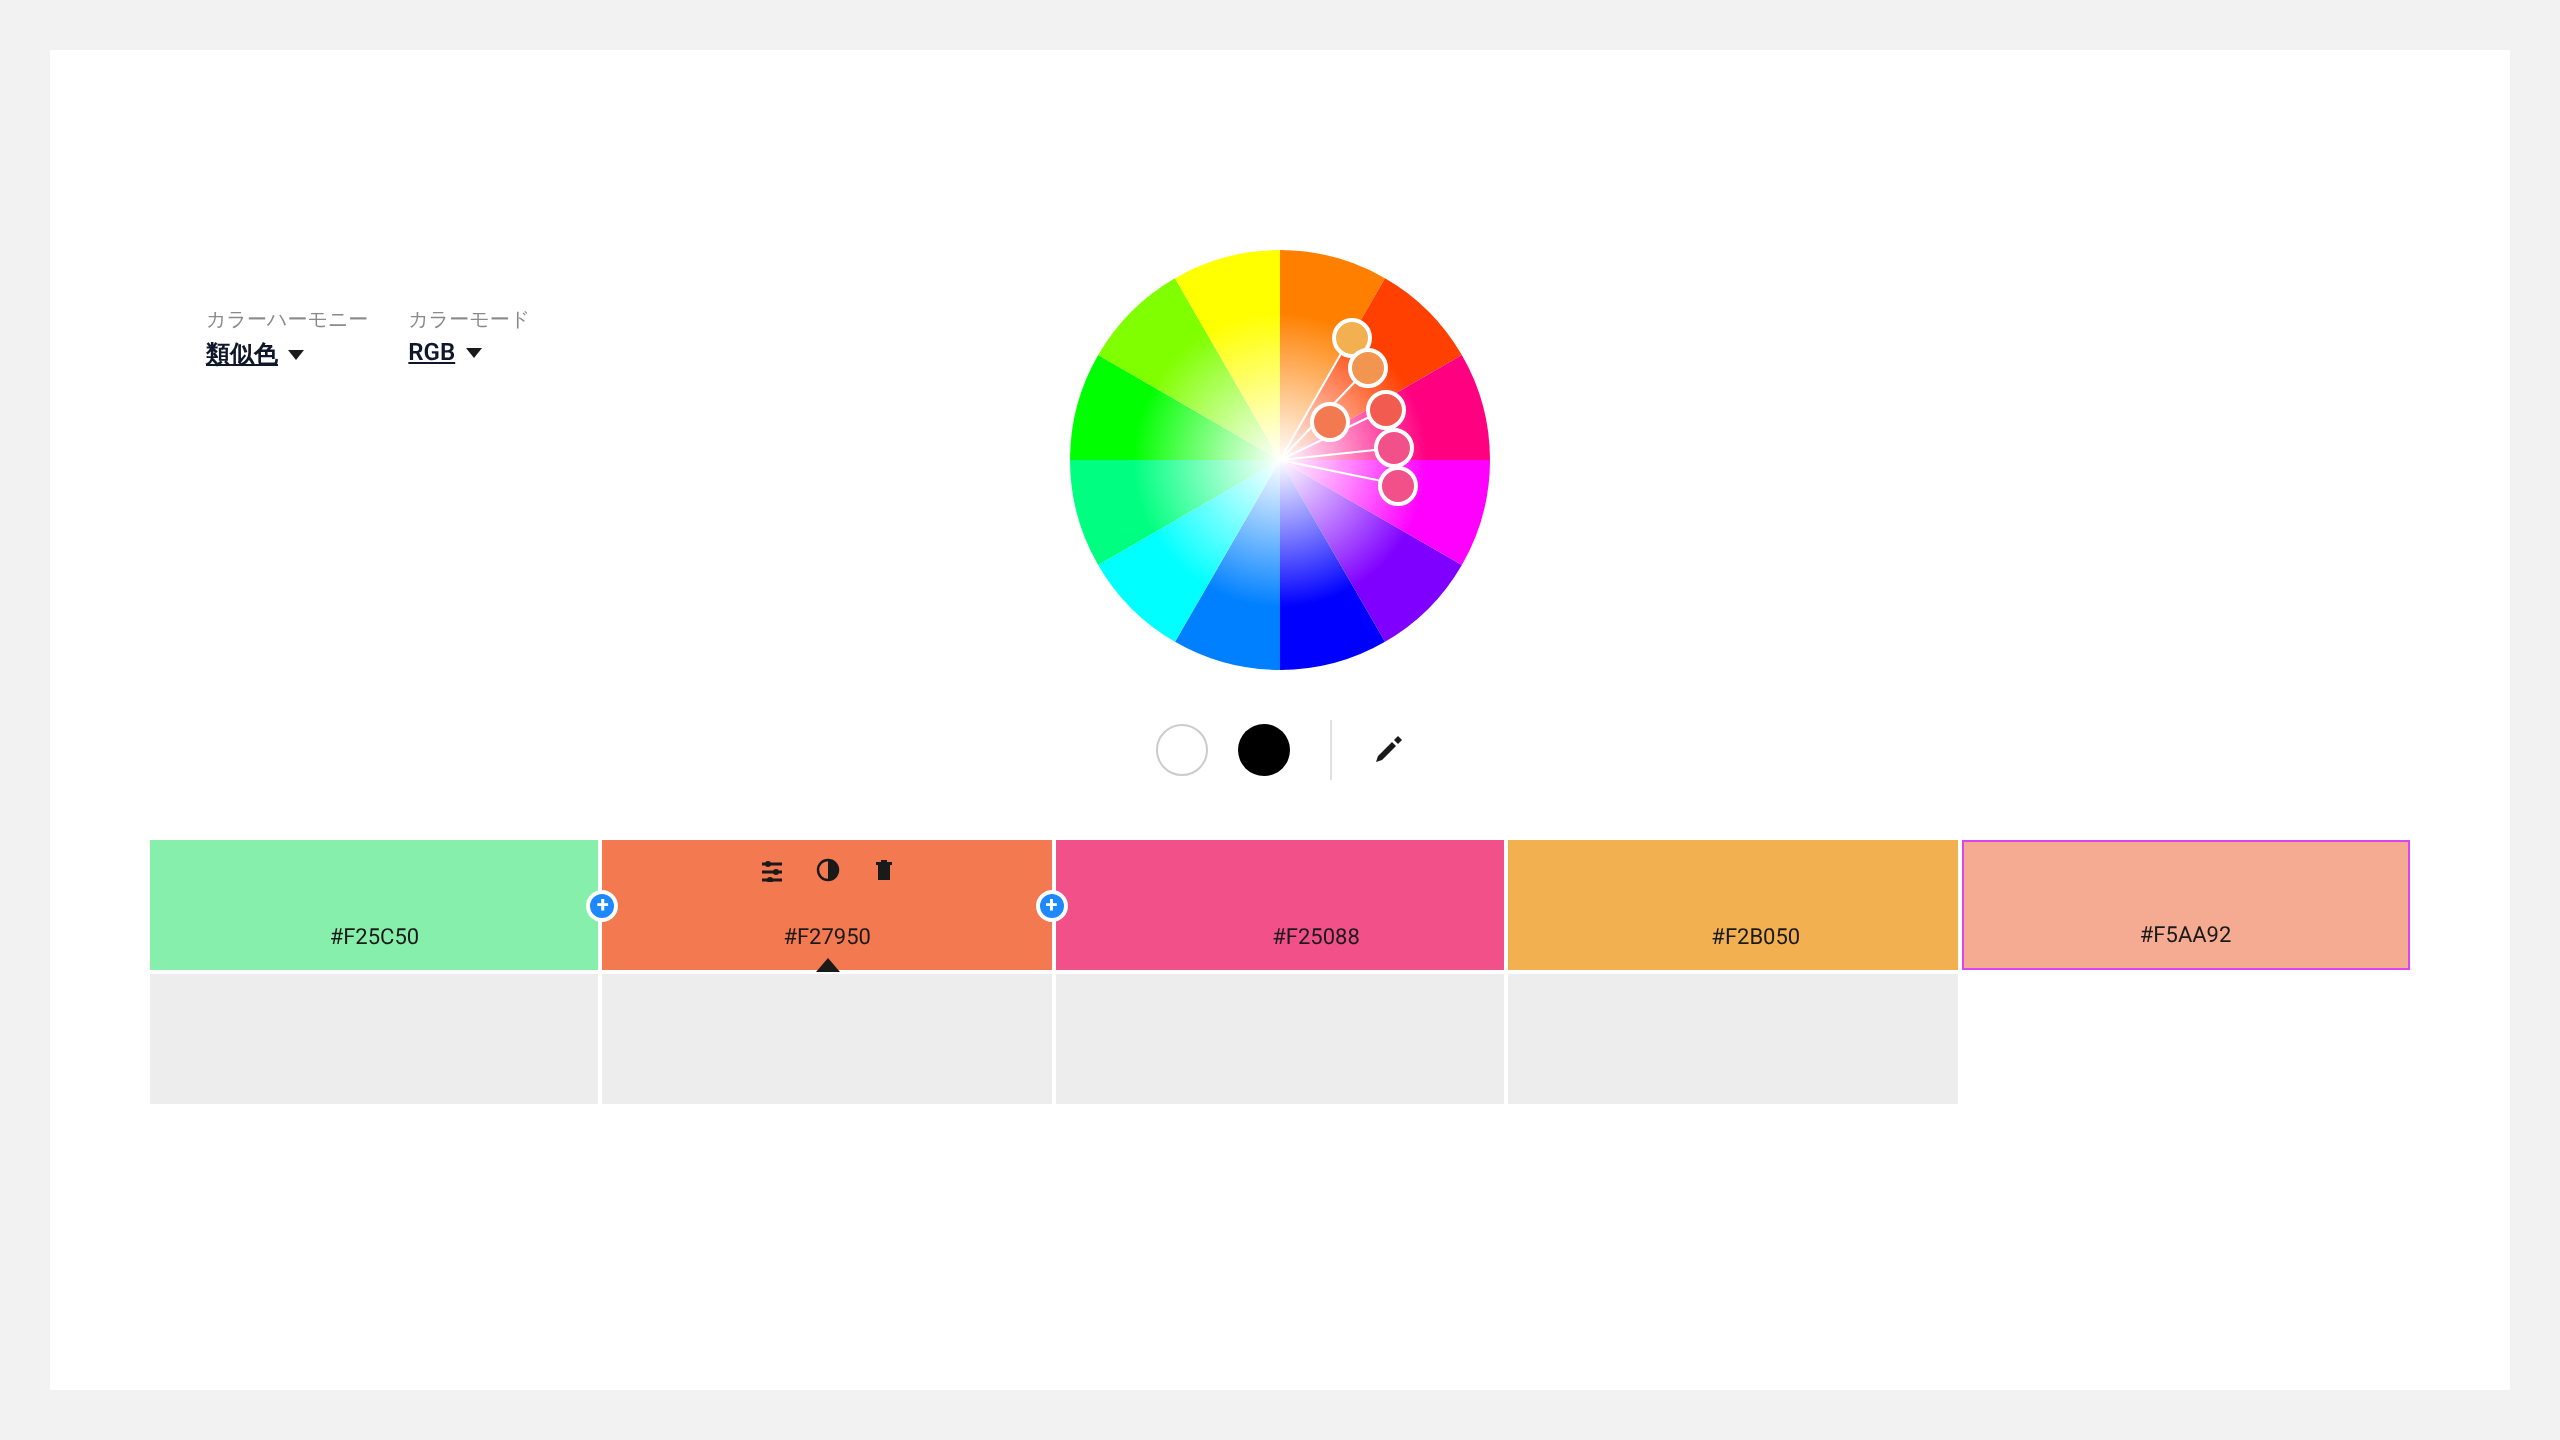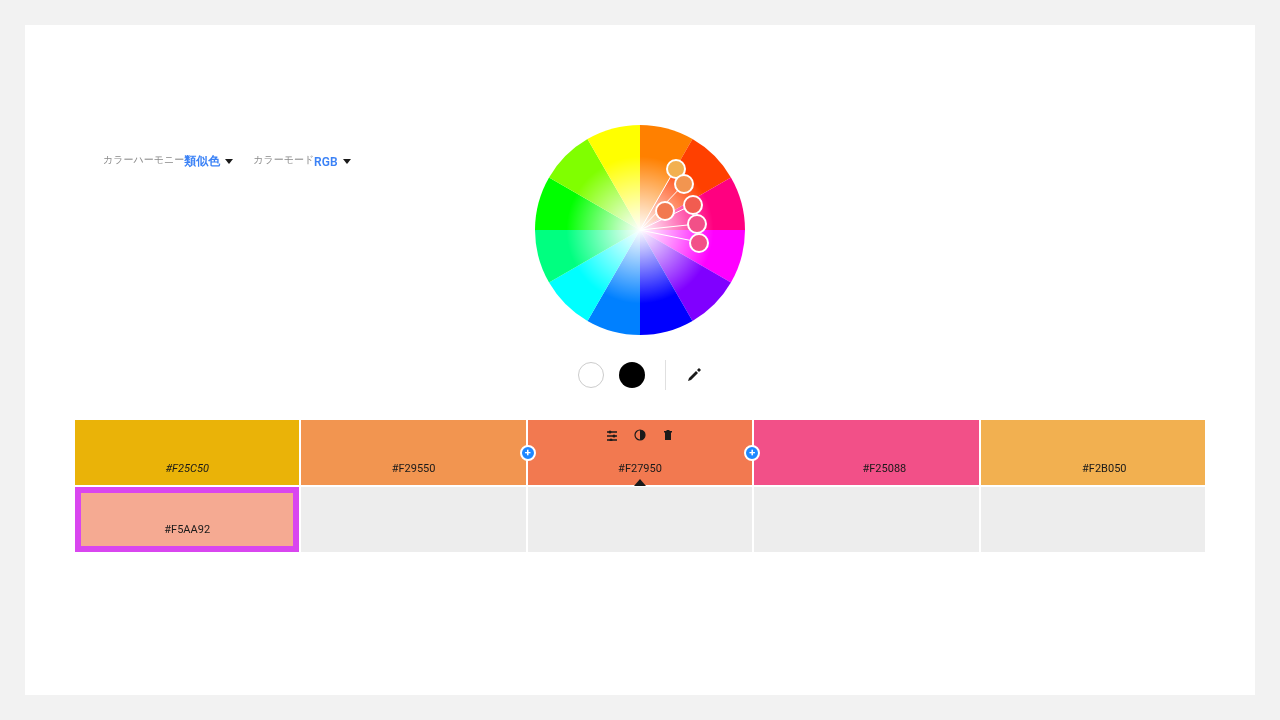--- a/index.html
+++ b/index.html
@@ -24,37 +24,38 @@
     }
     .controls-row {
       position: absolute;
       top: 128px;
       left: 78px;
       display: flex;
       gap: 20px;
     }
     .control-group {
       display: flex;
-      flex-direction: row;
+      flex-direction: column;
     }
     .control-label {
       font-size: 10px;
       color: #8a8a8a;
       margin-bottom: 2px;
     }
     .control-value {
       display: flex;
       align-items: center;
       gap: 5px;
       cursor: pointer;
     }
     .control-value-text {
       font-size: 12px;
       font-weight: 600;
-      color: #3b82f6;
+      color: #0f172a;
+      text-decoration: underline;
     }
     .chevron-down {
       width: 0;
       height: 0;
       border-left: 4px solid transparent;
       border-right: 4px solid transparent;
       border-top: 5px solid #1a1a1a;
     }
     .wheel-section {
       display: flex;
@@ -115,21 +116,21 @@
     .palette-cell {
       height: 65px;
       position: relative;
       display: flex;
       align-items: flex-end;
       justify-content: center;
       padding-bottom: 10px;
       cursor: pointer;
     }
     .palette-cell.selected {
-      border: 6px solid #d946ef;
+      border: 1px solid #d946ef;
     }
     .palette-hex {
       font-size: 11px;
       color: #1a1a1a;
       font-weight: 400;
     }
     .palette-cell.empty {
       background: #ededed;
     }
     .cell-tools {
@@ -253,25 +254,22 @@
       <div class="eyedropper-icon">
         <svg width="16" height="16" viewBox="0 0 16 16">
           <path d="M 13 1 L 15 3 L 13 5 L 11 3 Z M 10 4 L 12 6 L 5 13 L 2 14 L 3 11 Z" fill="#1a1a1a"></path>
         </svg>
       </div>
     </div>
   </div>
 
   <div class="palette-wrapper">
     <div class="palette-grid" id="palette-grid">
-        <div class="palette-cell" style="background: #eab308; font-style: italic;">
+        <div class="palette-cell" style="background: #86efac;">
           <span class="palette-hex">#F25C50</span>
-        </div>
-        <div class="palette-cell" style="background: rgb(242, 149, 80);">
-          <span class="palette-hex">#F29550</span>
         </div>
         <div class="palette-cell" style="background: rgb(242, 121, 80);">
           <span class="palette-hex">#F27950</span>
           <div class="cell-tools">
             <span class="tool-icon">
               <svg width="12" height="12" viewBox="0 0 12 12">
                 <line x1="1" y1="3" x2="11" y2="3" stroke="#1a1a1a" stroke-width="1.5"></line>
                 <circle cx="4" cy="3" r="1.5" fill="#1a1a1a"></circle>
                 <line x1="1" y1="7" x2="11" y2="7" stroke="#1a1a1a" stroke-width="1.5"></line>
                 <circle cx="8" cy="7" r="1.5" fill="#1a1a1a"></circle>

